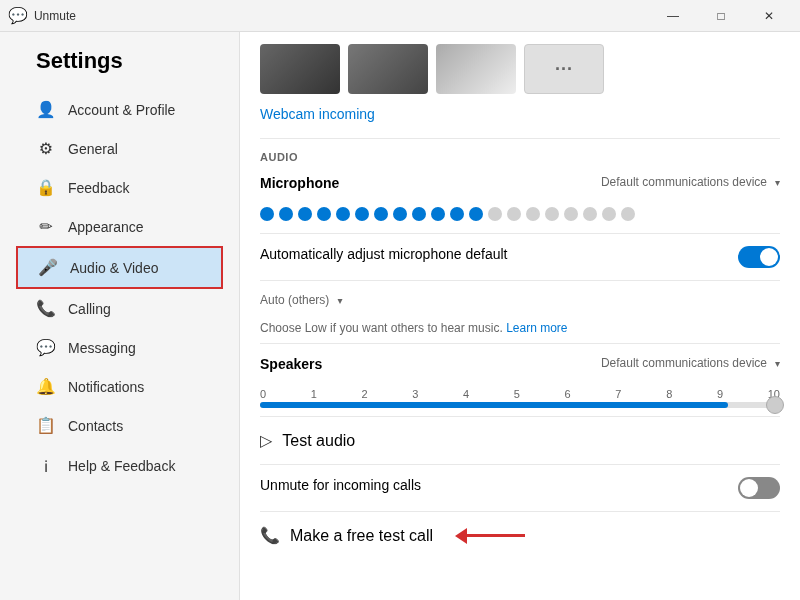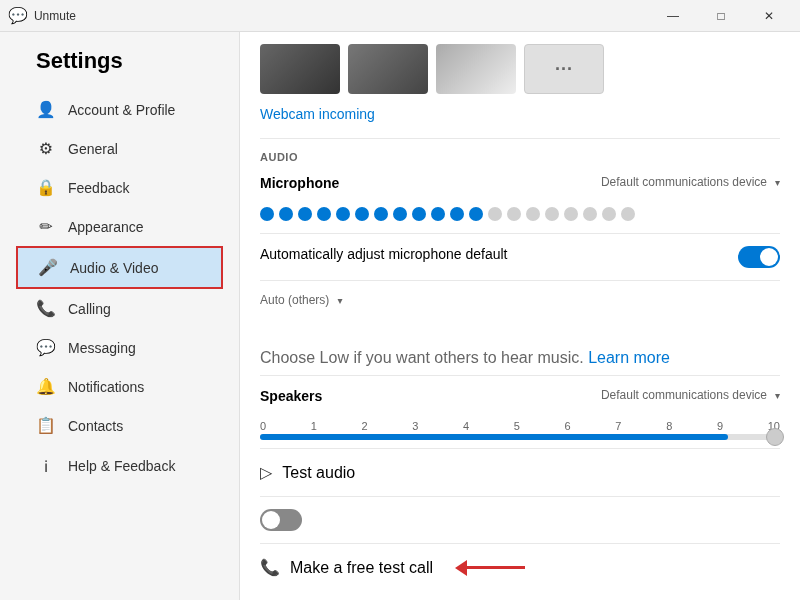--- a/index.html
+++ b/index.html
@@ -78,21 +78,21 @@
     }
     .setting-value .chevron { font-size: 10px; }
 
     
     .dots-row { padding: 4px 20px 8px 20px; display: flex; gap: 5px; align-items: center; }
     .dot { width: 14px; height: 14px; border-radius: 50%; }
     .dot.filled { background: #0078d4; }
     .dot.empty { background: #d0d0d0; }
 
     
-    .setting-desc { font-size: 16px; color: #666; padding: 0 12px 4px 20px; margin-top: 28px; }
+    .setting-desc { font-size: 12px; color: #666; padding: 0 12px 4px 20px; }
     .setting-desc a { color: #0078d4; text-decoration: none; cursor: pointer; }
 
     
     .toggle {
       width: 42px; height: 22px; border-radius: 11px; position: relative;
       cursor: pointer; flex-shrink: 0; transition: background 0.2s;
     }
     .toggle.on { background: #0078d4; }
     .toggle.off { background: #888; }
     .toggle-knob {
@@ -319,20 +319,21 @@
     <div class="divider"></div>
 
     <div class="test-audio-row">
       <span class="play-icon">▷</span>
       <span>Test audio</span>
     </div>
 
     <div class="divider"></div>
 
     <div class="setting-row">
+      <span style="font-size:14px;font-weight:400;">Unmute for incoming calls</span>
       <div class="toggle off">
         <div class="toggle-knob"></div>
       </div>
     </div>
 
     <div class="divider"></div>
 
     <div class="free-call-row">
       <span class="free-call-icon">📞</span>
       <span>Make a free test call</span>

